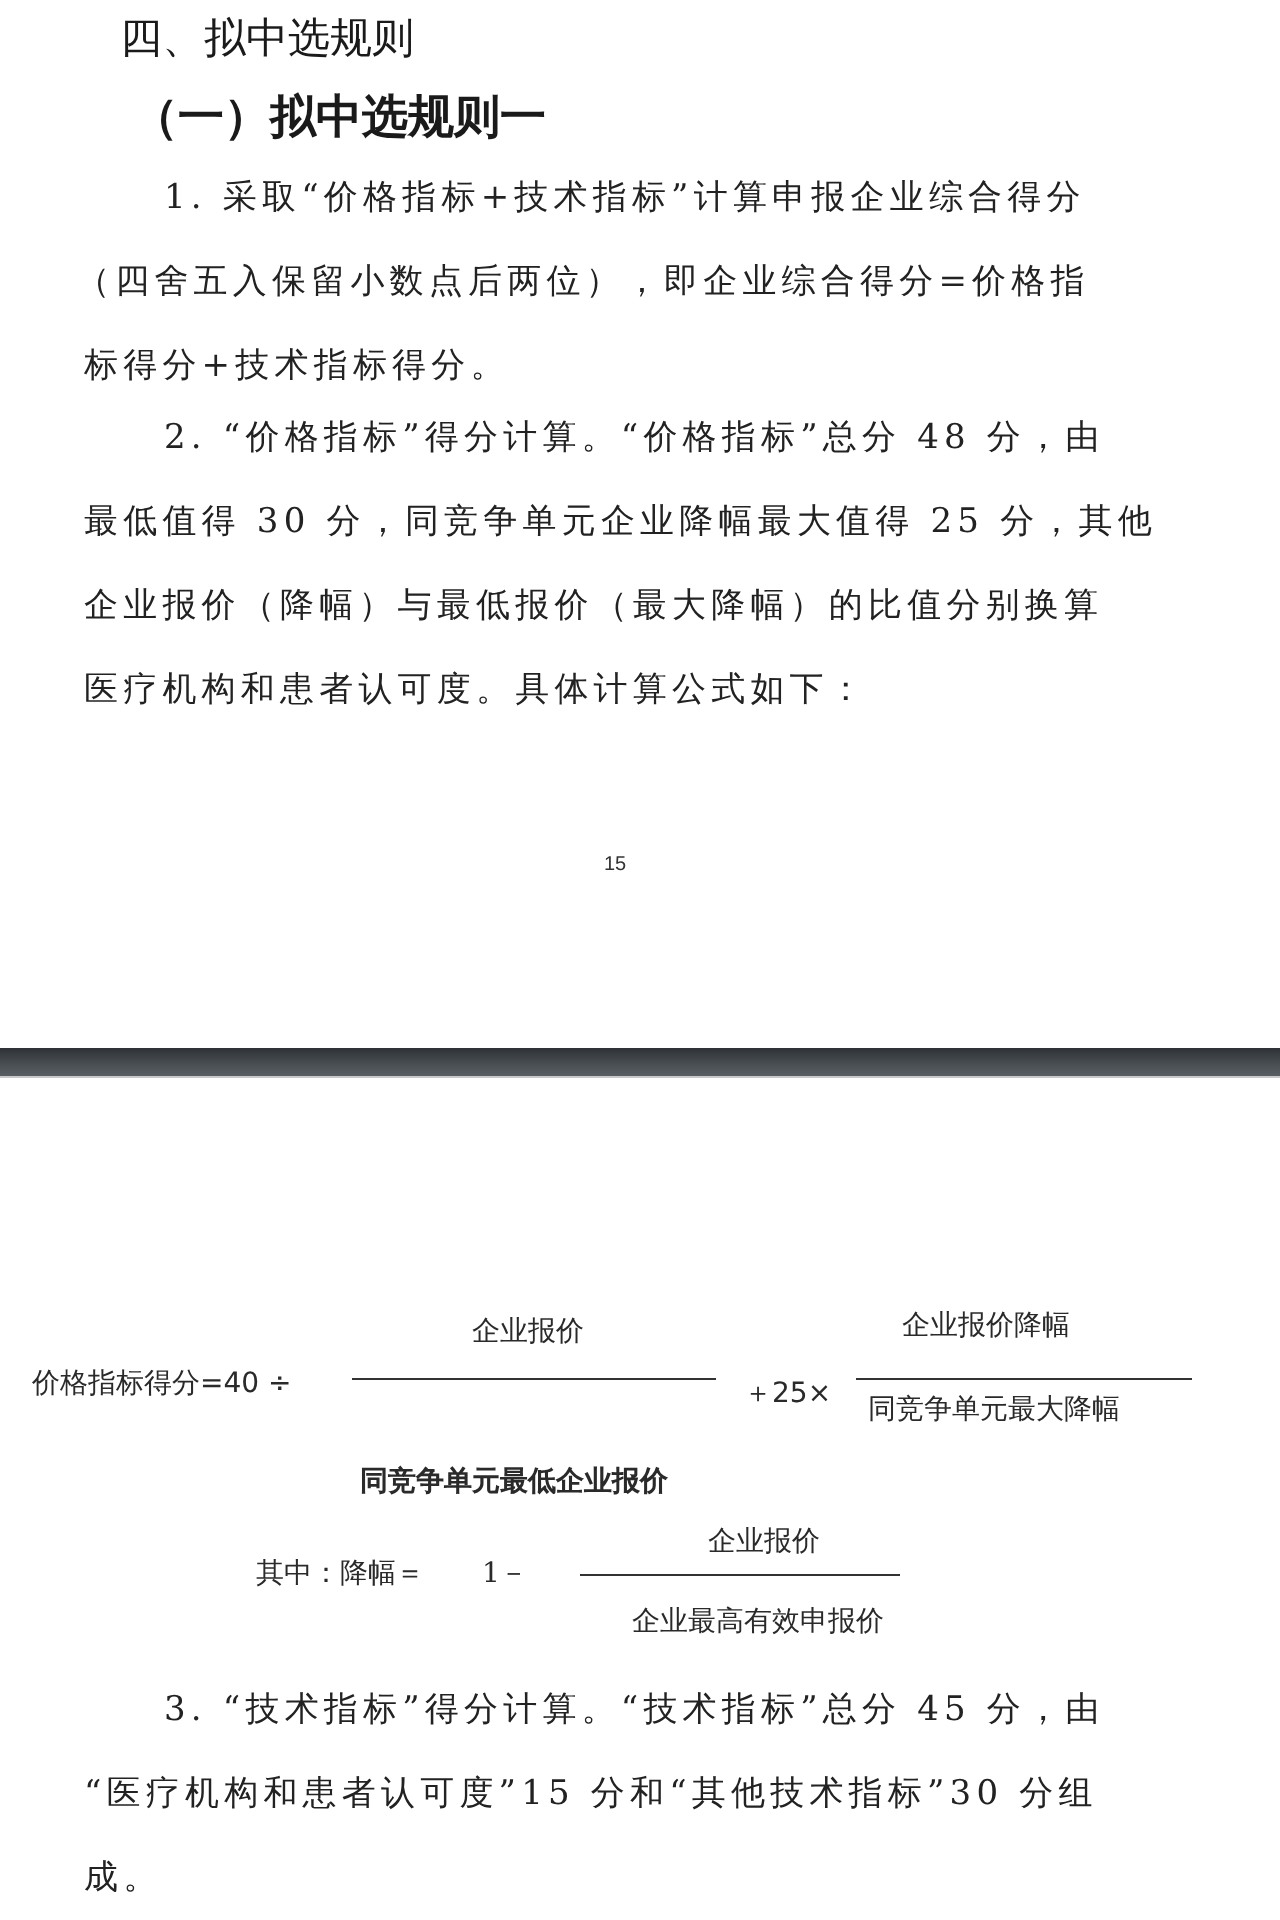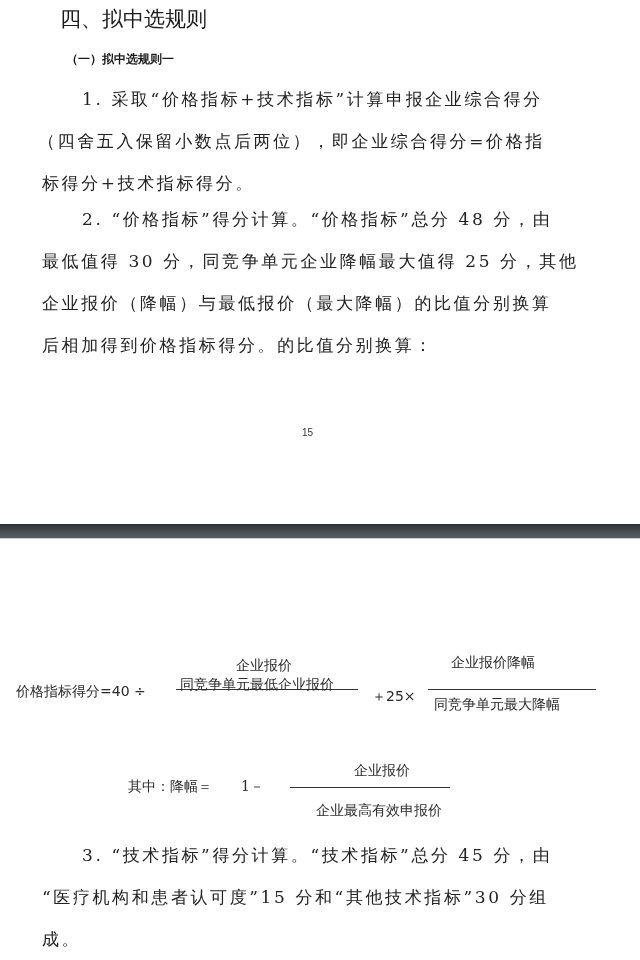--- a/index.html
+++ b/index.html
@@ -17,21 +17,21 @@
     }
     .abs { position: absolute; white-space: nowrap; }
     .h1 {
       left: 60px; top: 4px;
       font-family: Liberation Serif, serif;
       font-size: 21px; line-height: 30px; color: #1a1a1a; text-align: right;
     }
     .h2 {
       left: 66px; top: 44px;
       font-family: "DejaVu Sans", "Liberation Sans", sans-serif;
-      font-size: 12px; font-weight: bold; line-height: 30px; color: #1a1a1a;
+      font-size: 23px; font-weight: bold; line-height: 30px; color: #1a1a1a;
     }
     .para {
       left: 30px; width: 562px;
       font-size: 17px; line-height: 42px;
       letter-spacing: 2.6px;
       white-space: normal;
       color: #222;
       margin-left: 12px;
     }
     .line { display: block; white-space: nowrap; }
@@ -63,32 +63,32 @@
 <div class="abs para" style="top:78px;">
   <span class="line indent">1. 采取“价格指标+技术指标”计算申报企业综合得分</span>
   <span class="line" style="margin-left:-4px;">（四舍五入保留小数点后两位），即企业综合得分=价格指</span>
   <span class="line">标得分+技术指标得分。</span>
 </div>
 
 <div class="abs para" style="top:198px;">
   <span class="line indent">2. “价格指标”得分计算。“价格指标”总分 48 分，由</span>
   <span class="line">最低值得 30 分，同竞争单元企业降幅最大值得 25 分，其他</span>
   <span class="line">企业报价（降幅）与最低报价（最大降幅）的比值分别换算</span>
-  <span class="line">后相加得到价格指标得分。的比值分别换算：</span>
+  <span class="line">医疗机构和患者认可度。具体计算公式如下：</span>
 </div>
 
 <div class="abs page-num">15</div>
 
 <div class="abs page-gap"></div>
 
 <div>
   <div class="abs formula-text" style="left:16px; top:683px;">价格指标得分=40  ÷</div>
   <div class="abs formula-text" style="left:236px; top:657px;">企业报价</div>
   <div class="frac-line" style="left:176px; top:689px; width:182px;"></div>
-  <div class="abs formula-text" style="left:180px; top:676px;">同竞争单元最低企业报价</div>
+  <div class="abs formula-text" style="left:180px; top:732px;font-weight:bold;">同竞争单元最低企业报价</div>
   <div class="abs formula-text" style="left:372px; top:688px;">＋25×</div>
   <div class="abs formula-text" style="left:451px; top:654px;">企业报价降幅</div>
   <div class="frac-line" style="left:428px; top:689px; width:168px;"></div>
   <div class="abs formula-text" style="left:434px; top:696px;">同竞争单元最大降幅</div>
 </div>
 
 <div>
   <div class="abs formula-text" style="left:128px; top:778px; font-family:Liberation Sans, sans-serif;">其中：降幅＝</div>
   <div class="abs formula-text" style="left:241px; top:778px; font-family:'DejaVu Serif','Liberation Serif',serif;">1－</div>
   <div class="abs formula-text" style="left:354px; top:762px; font-family:'DejaVu Serif','Liberation Serif',serif;">企业报价</div>

